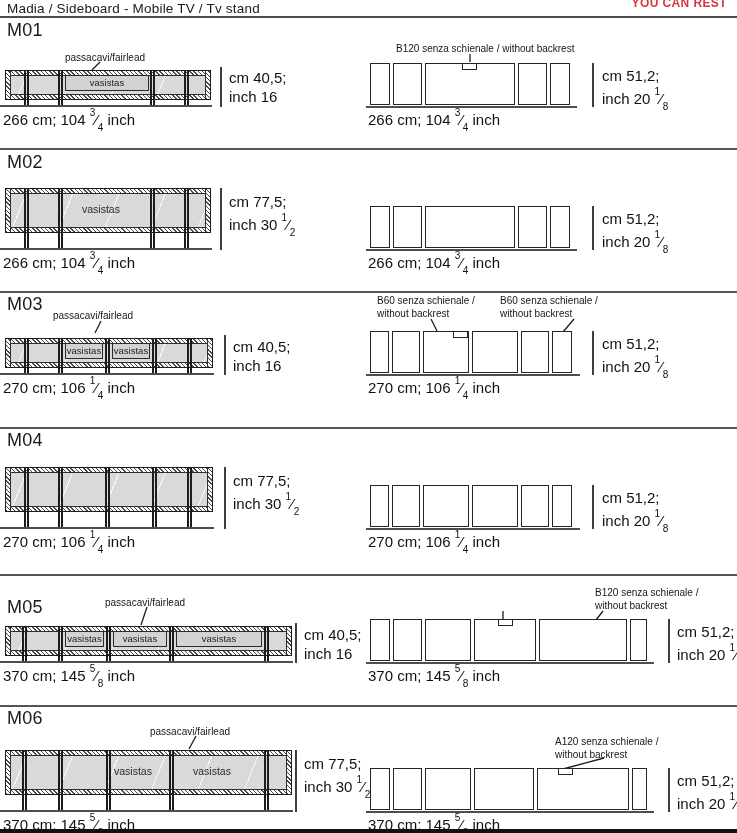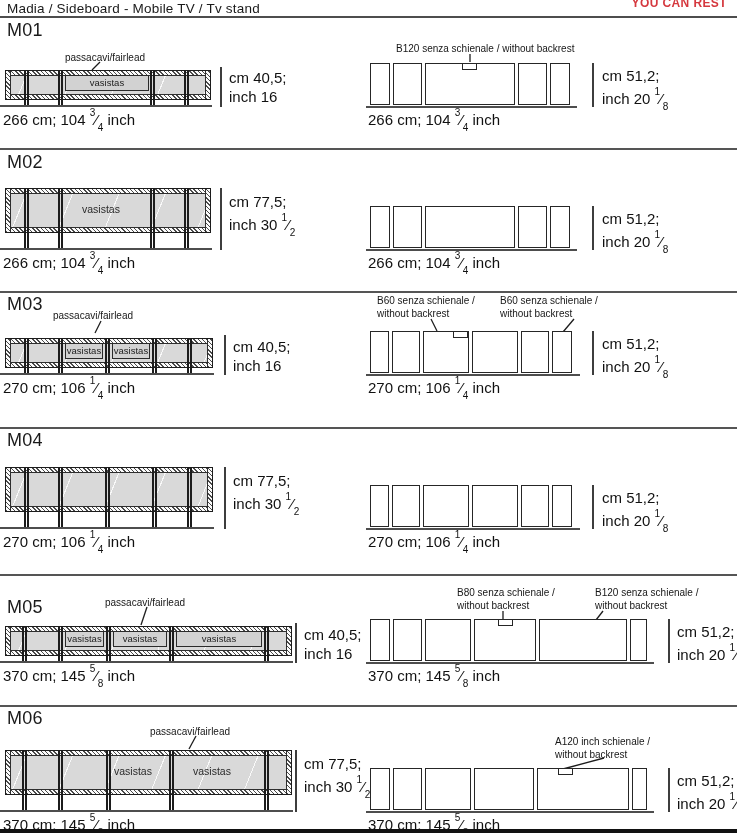--- a/index.html
+++ b/index.html
@@ -239,21 +239,20 @@
     <div class="vbox" style="left:107px;width:54px">vasistas</div>
     <div class="vbox" style="left:170px;width:86px">vasistas</div>
   </div>
   <div class="ground" style="left:0;top:661px;width:293px"></div>
   <div class="wtxt" style="left:3px;top:666px">370 cm; 145 <span class="fr"><sup>5</sup>⁄<sub>8</sub></span> inch</div>
   <div class="dimline" style="left:295px;top:623px;height:40px"></div>
   <div class="dimtxt" style="left:304px;top:625px">
     <div>cm 40,5;</div>
     <div>inch 16</div>
   </div>
-  <div class="note" style="left:457px;top:586px;width:108px">B80 senza schienale / without backrest</div>
   <div class="note" style="left:595px;top:586px;width:118px">B120 senza schienale / without backrest</div>
   <svg class="ptr" style="left:498px;top:610px" width="10" height="11">
       <line x1="5" y1="1" x2="5" y2="10"></line>
     </svg>
   <svg class="ptr" style="left:592px;top:610px" width="14" height="11">
       <line x1="11" y1="1" x2="4" y2="10"></line>
     </svg>
   <div class="bench" style="left:370px;top:619px;width:277px">
     <div class="panel" style="left:0;width:20px"></div>
     <div class="panel" style="left:23px;width:29px"></div>
@@ -290,21 +289,21 @@
     <div class="vtxt" style="left:108px;top:14px">vasistas</div>
     <div class="vtxt" style="left:187px;top:14px">vasistas</div>
   </div>
   <div class="ground" style="left:0;top:810px;width:293px"></div>
   <div class="wtxt" style="left:3px;top:815px">370 cm; 145 <span class="fr"><sup>5</sup>⁄<sub>8</sub></span> inch</div>
   <div class="dimline" style="left:295px;top:750px;height:62px"></div>
   <div class="dimtxt" style="left:304px;top:754px">
     <div>cm 77,5;</div>
     <div>inch 30 <span class="fr"><sup>1</sup>⁄<sub>2</sub></span></div>
   </div>
-  <div class="note" style="left:555px;top:735px;width:112px">A120 inch schienale / without backrest</div>
+  <div class="note" style="left:555px;top:735px;width:112px">A120 senza schienale / without backrest</div>
   <svg class="ptr" style="left:560px;top:757px" width="46" height="13">
       <line x1="44" y1="1" x2="3" y2="12"></line>
     </svg>
   <div class="bench" style="left:370px;top:768px;width:277px">
     <div class="panel" style="left:0;width:20px"></div>
     <div class="panel" style="left:23px;width:29px"></div>
     <div class="panel" style="left:55px;width:46px"></div>
     <div class="panel" style="left:104px;width:60px"></div>
     <div class="panel" style="left:167px;width:92px"></div>
     <div class="panel" style="left:262px;width:15px"></div>

